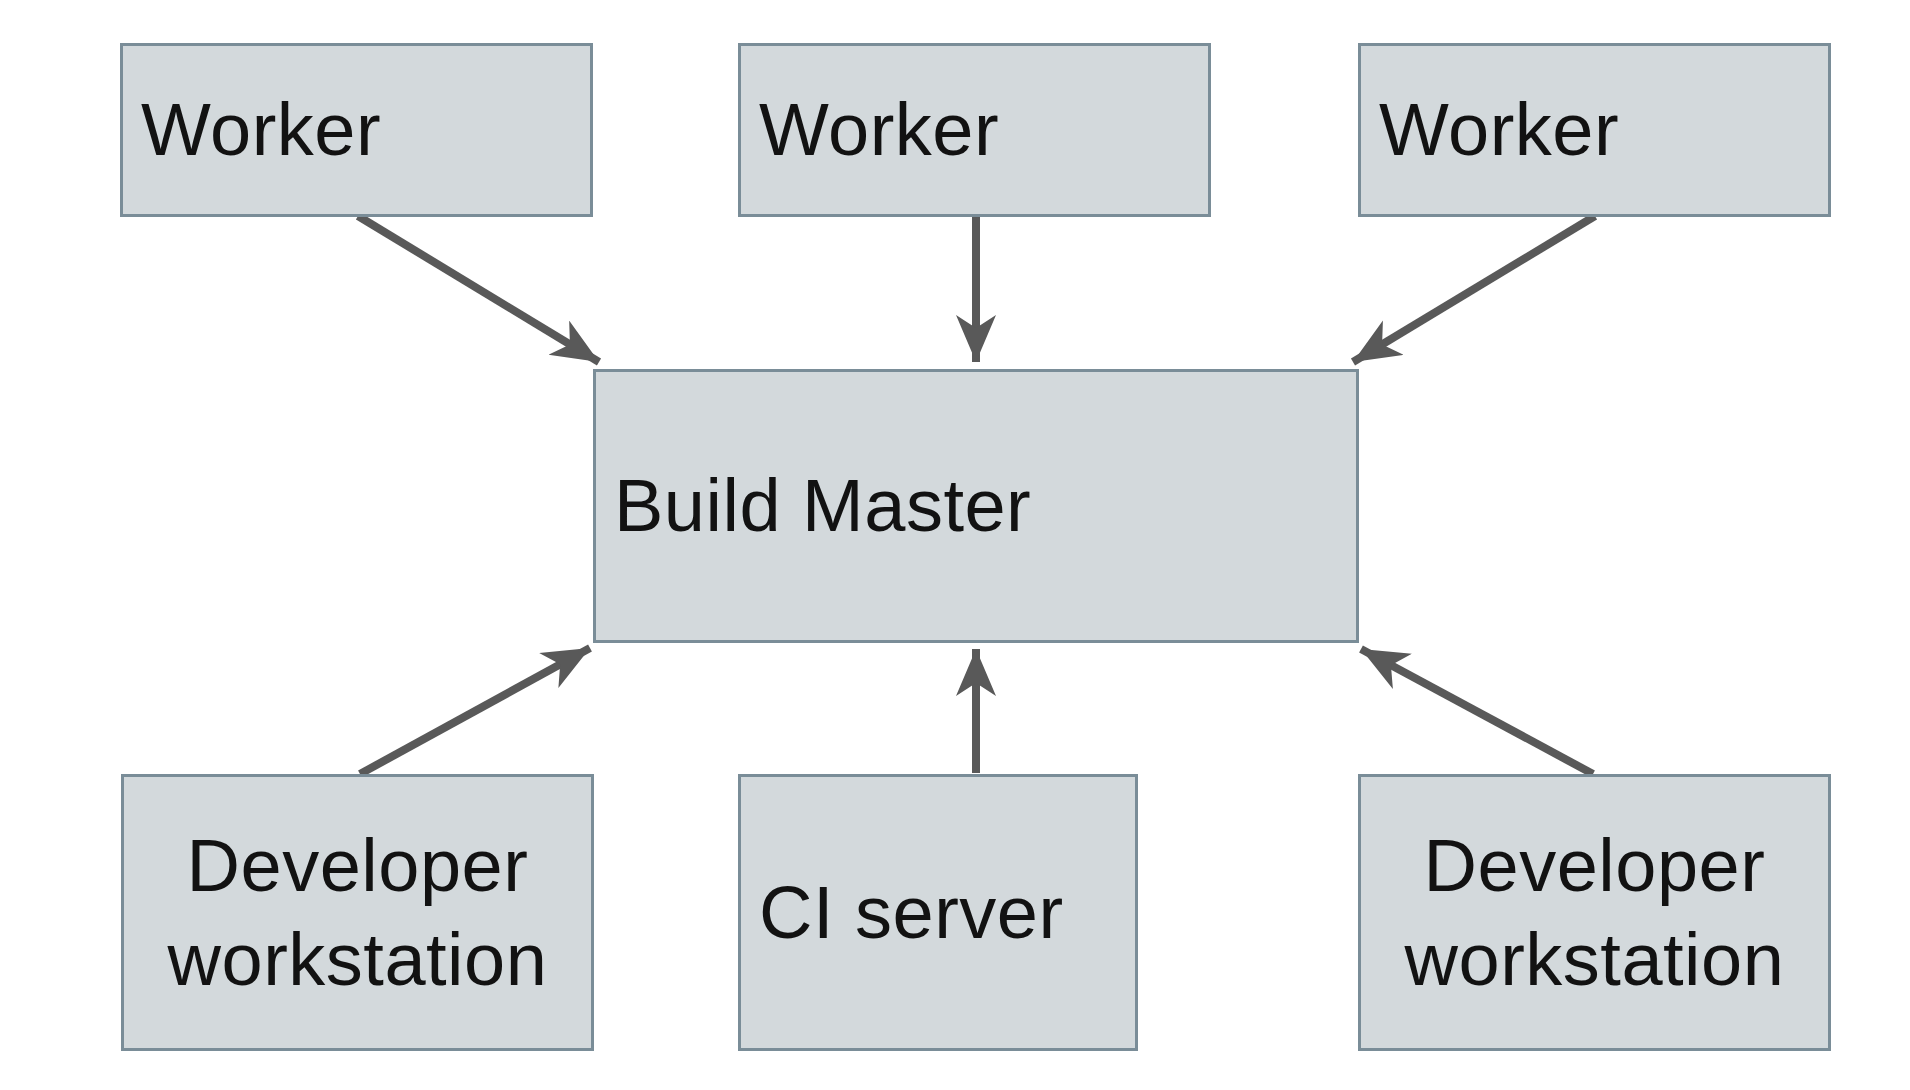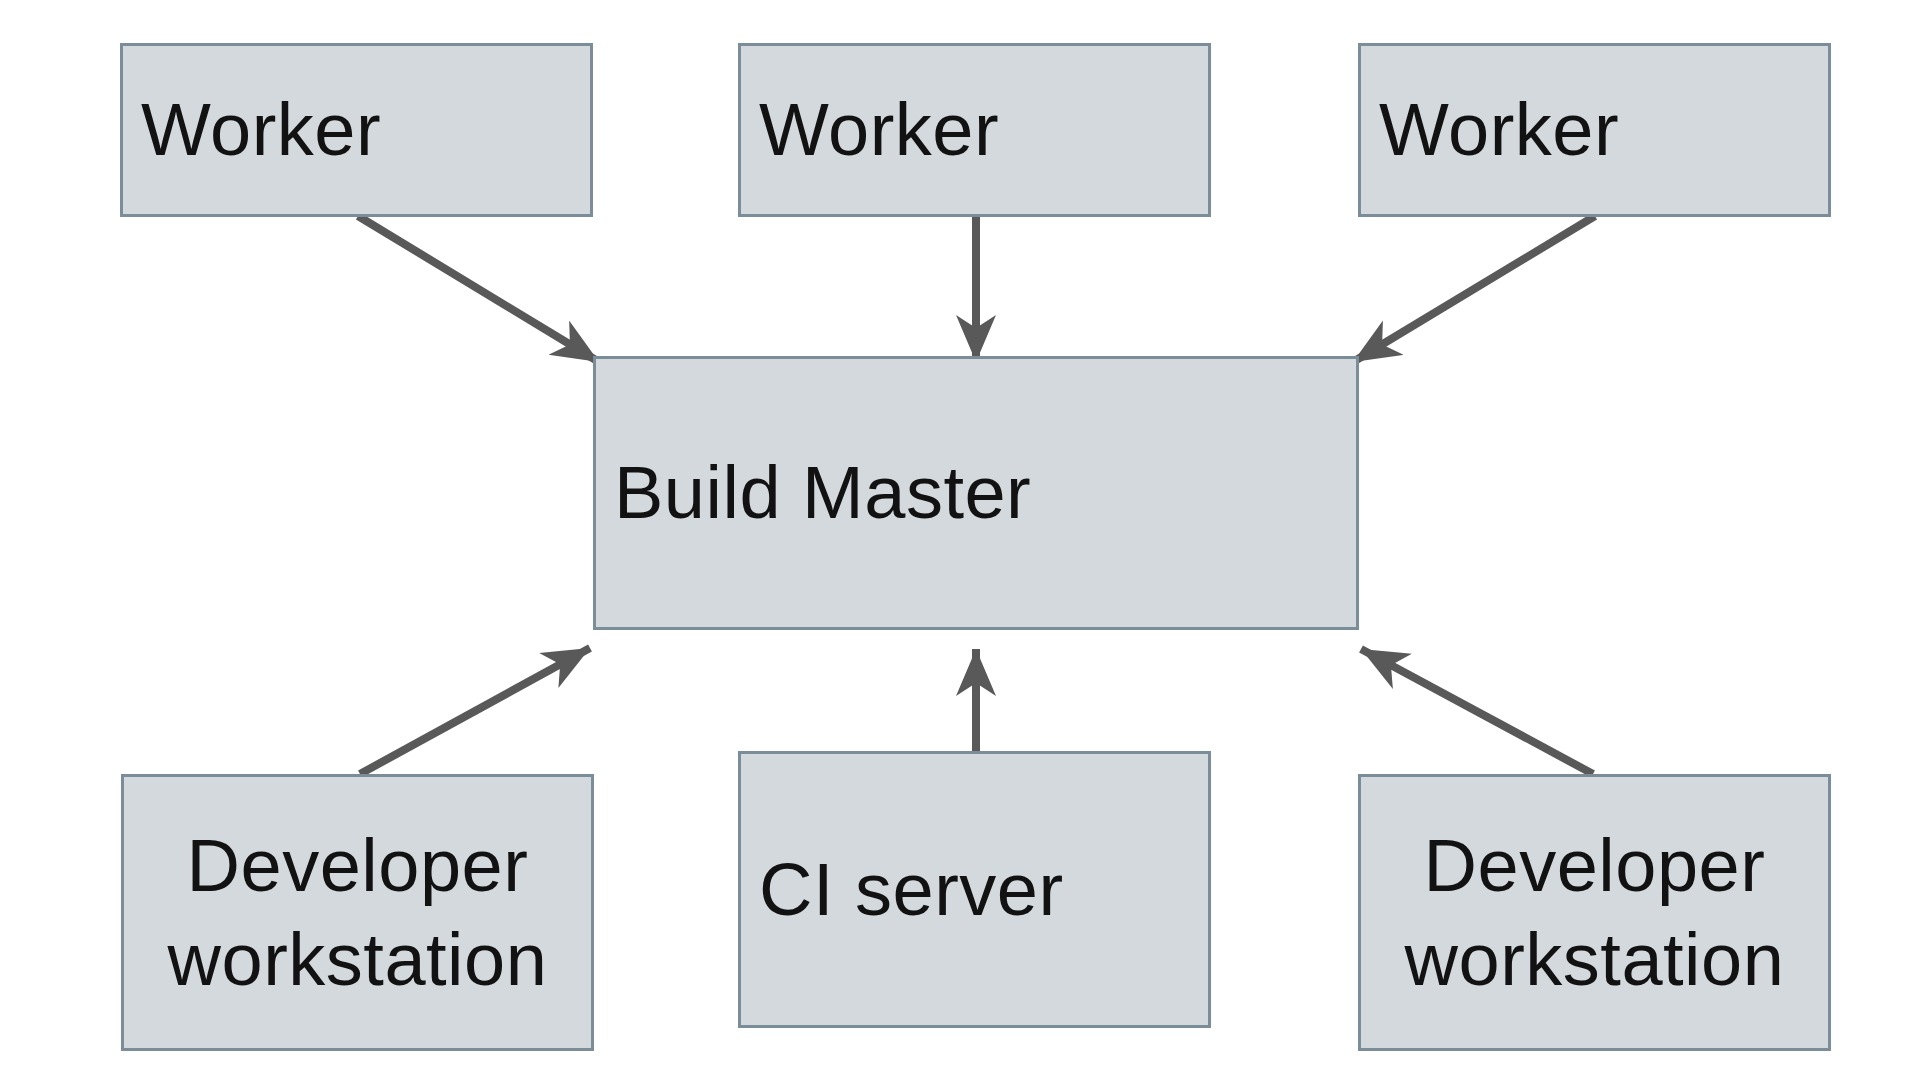--- a/index.html
+++ b/index.html
@@ -29,23 +29,23 @@
     text-align:center;
     color:var(--text-color);
     font-size:74px;
     line-height:1.27;
     letter-spacing:0.5px;
   }
   .node span{display:block;padding:0 18px;}
   .node-worker-1{left:120px;top:43px;width:473px;height:174px;}
   .node-worker-2{left:738px;top:43px;width:473px;height:174px;}
   .node-worker-3{left:1358px;top:43px;width:473px;height:174px;}
-  .node-build-master{left:593px;top:356px;width:766px;height:274px;}
+  .node-build-master{left:593px;top:369px;width:766px;height:274px;}
   .node-dev-left{left:121px;top:774px;width:473px;height:277px;}
-  .node-ci-server{left:738px;top:751px;width:473px;height:277px;}
+  .node-ci-server{left:738px;top:774px;width:400px;height:277px;}
   .node-dev-right{left:1358px;top:774px;width:473px;height:277px;}
 </style>
 </head>
 <body>
 
 <div class="canvas">
 
   <svg class="edges-svg" viewBox="0 0 1910 1090" xmlns="http://www.w3.org/2000/svg">
     <defs>
       <marker id="ah" markerUnits="userSpaceOnUse" markerWidth="50" markerHeight="42" refX="47" refY="20" orient="auto">

